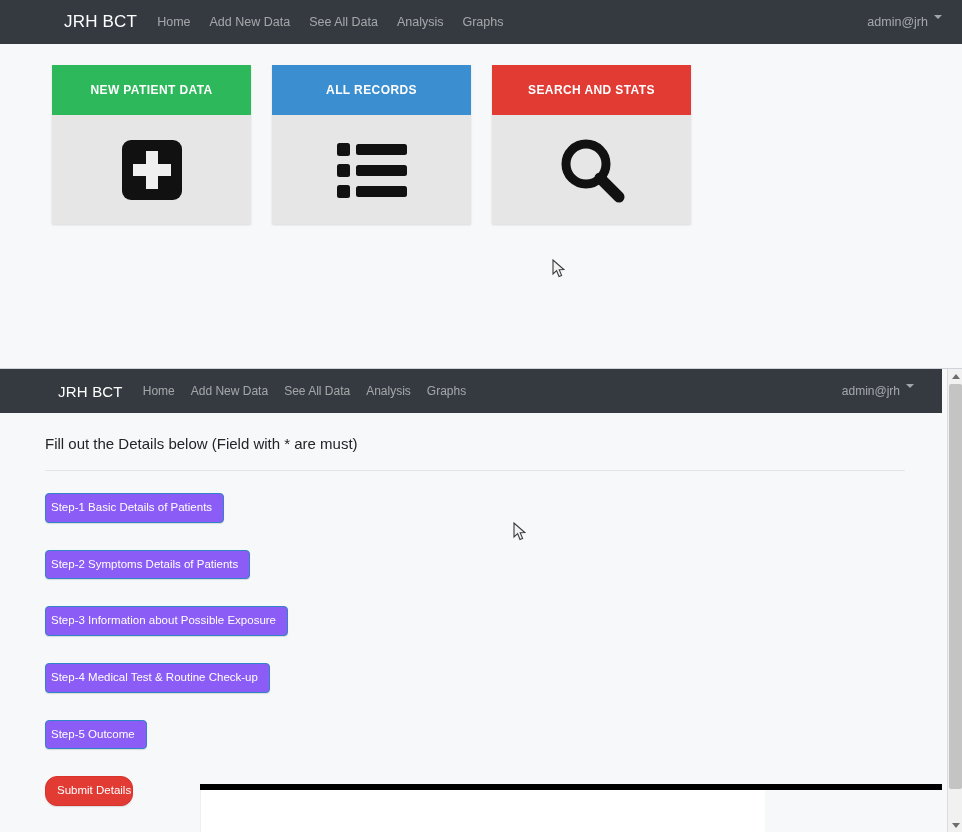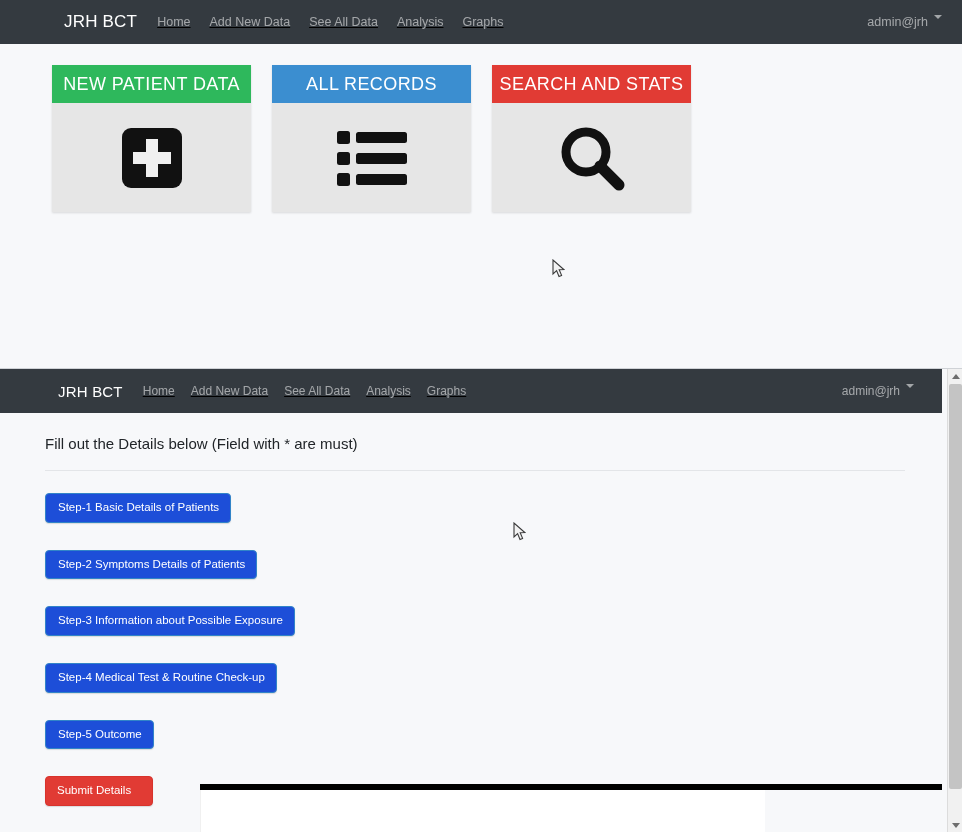--- a/index.html
+++ b/index.html
@@ -35,21 +35,20 @@
     font-weight: 500;
     letter-spacing: .2px;
     margin-left: 52px;
     margin-right: 20px;
     white-space: nowrap;
   }
   .nav-links {
     display: flex;
     align-items: center;
     gap: 19px;
-    text-decoration: underline;
   }
   .nav-link {
     color: rgba(255,255,255,.55);
     font-size: 12.5px;
     text-decoration: none;
     white-space: nowrap;
     line-height: 1;
   }
   .nav-right {
     margin-left: auto;
@@ -85,27 +84,28 @@
     gap: 21px;
     padding: 21px 50px 0 52px;
   }
   .card {
     width: 199px;
     background: #e6e6e6;
     box-shadow: 0 1px 2px rgba(0,0,0,.12);
     cursor: pointer;
   }
   .card-header {
-    height: 38px;
+    height: 50px;
     display: flex;
     align-items: center;
     justify-content: center;
     color: #ffffff;
-    font-size: 18px;
+    font-size: 12px;
     letter-spacing: .4px;
+    font-weight: bold;
   }
   .card-body {
     height: 109px;
     display: flex;
     align-items: center;
     justify-content: center;
   }
   .card-body svg { display: block; }
 
   
@@ -134,40 +134,40 @@
     margin: 0 0 18px 0;
     font-weight: 400;
   }
   hr.divider {
     border: 0;
     border-top: 1px solid #e3e5e8;
     margin: 0 37px 22px 0;
   }
   .step-btn {
     display: inline-block;
-    background: #1d4ed8;
+    background: #8b5cf6;
     color: #ffffff;
     border: 1px solid #3184c8;
     border-radius: 4px;
     font-size: 11.5px;
-    padding: 7px 11px 8px 12px;
+    padding: 7px 11px 8px 5px;
     margin-bottom: 27px;
     cursor: pointer;
     line-height: 1.1;
     box-shadow: 0 1px 1px rgba(0,0,0,.12);
   }
   .step-row { display: block; }
   .submit-btn {
     display: inline-block;
     background: #e13b34;
     color: #ffffff;
     border: 1px solid #d8332c;
-    border-radius: 4px;
+    border-radius: 12px;
     font-size: 11.5px;
-    padding: 7px 21px 8px 11px;
+    padding: 7px 1px 8px 11px;
     cursor: pointer;
     line-height: 1.1;
     box-shadow: 0 1px 1px rgba(0,0,0,.12);
   }
 
   
   .overlay-doc {
     position: absolute;
     left: 200px;
     top: 415px;

